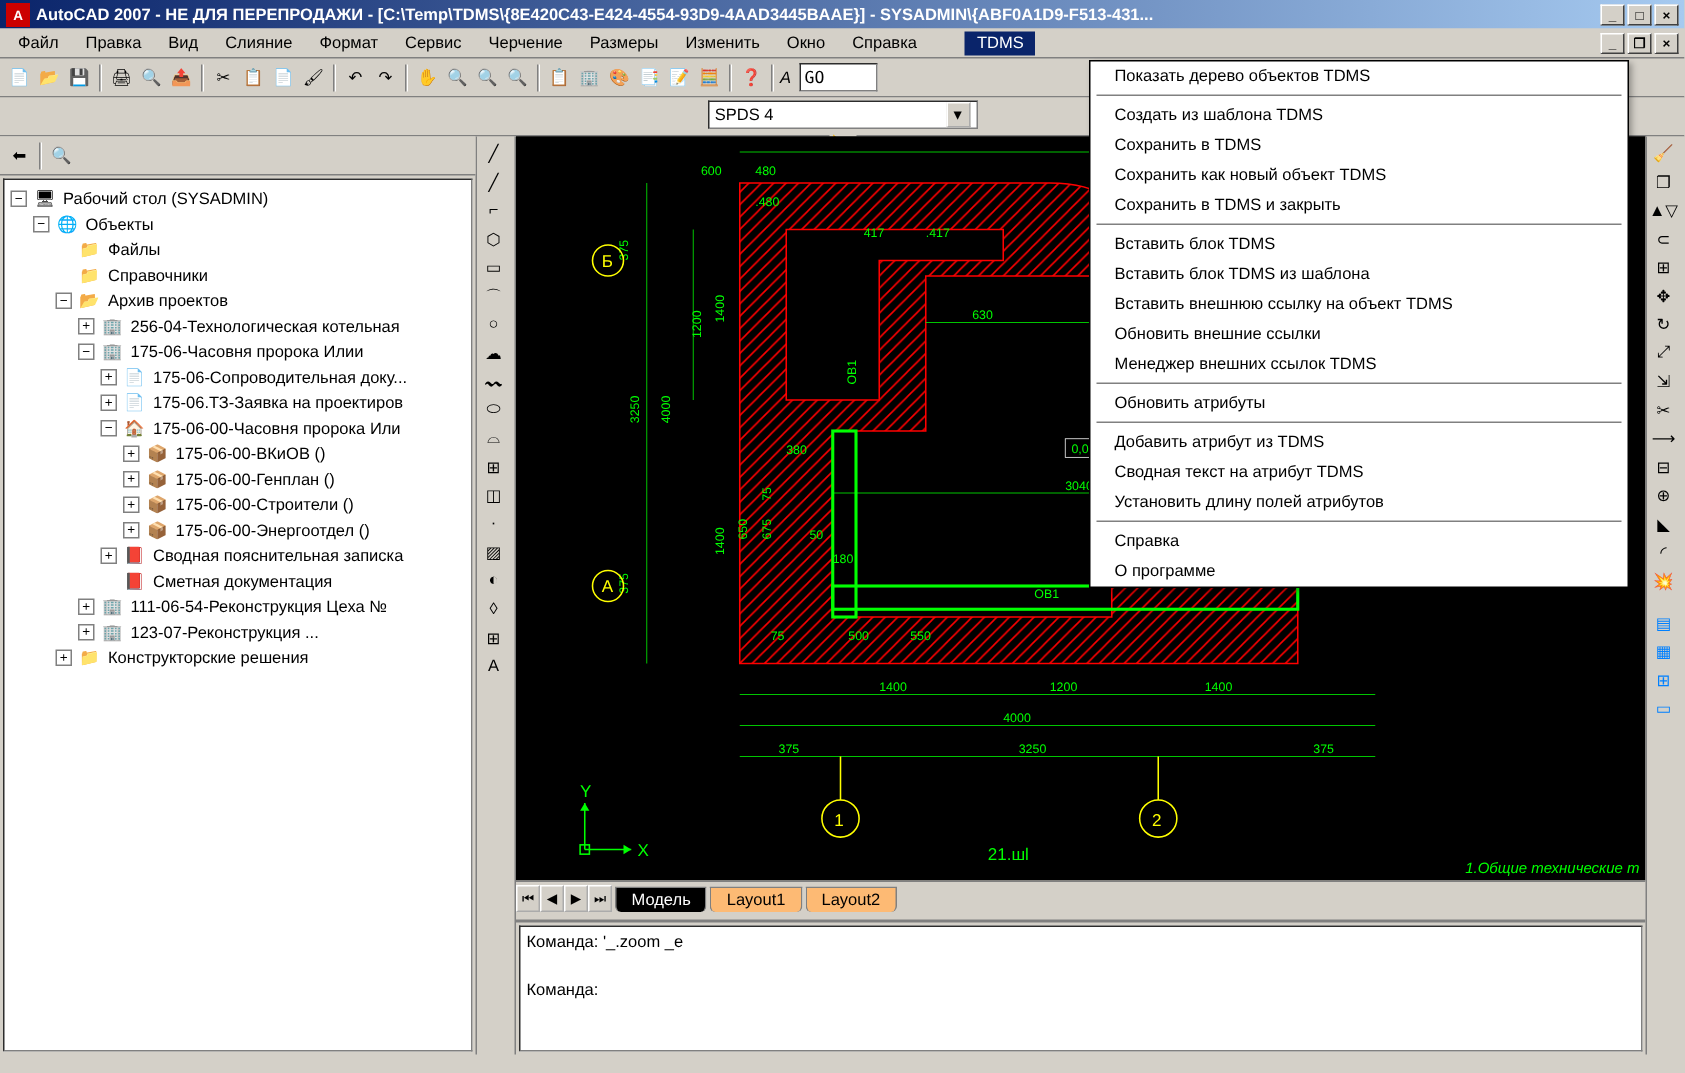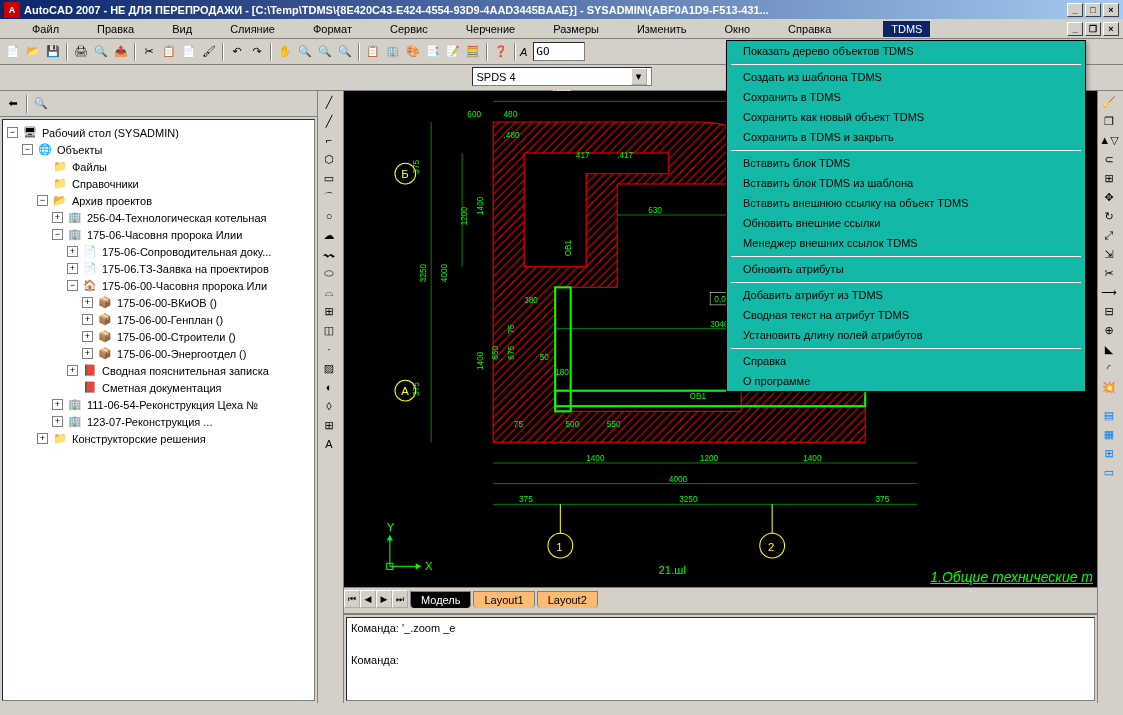--- a/index.html
+++ b/index.html
@@ -2,21 +2,21 @@
 <html><head>
 <meta charset="utf-8">
 <style>
 * { box-sizing: border-box; margin: 0; padding: 0; font-family: Tahoma, Arial, sans-serif; font-size: 11px; }
 body { background: #d4d0c8; width: 1123px; height: 715px; overflow: hidden; position: relative; }
 .titlebar { background: linear-gradient(to right, #0a246a, #a6caf0); color: white; height: 19px; display: flex; align-items: center; padding: 0 4px; font-weight: bold; }
 .titlebar .icon { width: 16px; height: 16px; background: #c00; margin-right: 4px; display: inline-flex; align-items: center; justify-content: center; color: #fff; font-size: 9px; font-weight: bold; }
 .win-btns { margin-left: auto; display: flex; gap: 2px; }
 .win-btn { width: 16px; height: 14px; background: #d4d0c8; border: 1px solid #fff; border-right-color: #404040; border-bottom-color: #404040; display: flex; align-items: center; justify-content: center; color: #000; font-size: 9px; font-weight: bold; }
 .menubar { background: #d4d0c8; height: 20px; display: flex; align-items: center; padding: 0 4px; gap: 2px; border-bottom: 1px solid #808080; position: relative; }
-.menubar .menu-item { padding: 2px 8px; cursor: default; margin-left: 20px; }
+.menubar .menu-item { padding: 2px 8px; cursor: default; }
 .menubar .menu-item.active { background: #0a246a; color: white; }
 .menubar .mdi-btns { margin-left: auto; display: flex; gap: 2px; }
 .toolbar { background: #d4d0c8; padding: 2px 4px; display: flex; align-items: center; gap: 2px; border-bottom: 1px solid #808080; height: 26px; }
 .toolbar.row2 { height: 26px; flex-direction: column; }
 .tool-btn { width: 18px; height: 18px; background: #d4d0c8; border: 1px solid transparent; display: flex; align-items: center; justify-content: center; }
 .tool-sep { width: 2px; height: 18px; border-left: 1px solid #808080; border-right: 1px solid #fff; margin: 0 2px; }
 .combo { height: 21px; background: white; border: 1px inset #808080; display: flex; align-items: center; padding: 0 4px; }
 .combo .arrow { margin-left: auto; background: #d4d0c8; width: 16px; height: 17px; border: 1px outset #fff; display: flex; align-items: center; justify-content: center; }
 .main-area { display: flex; height: 612px; }
 .tree-panel { width: 318px; background: #d4d0c8; border-right: 1px solid #808080; display: flex; flex-direction: column; }
@@ -33,26 +33,26 @@
 .drawing-tools-left { width: 26px; background: #d4d0c8; border-right: 1px solid #808080; display: flex; flex-direction: column; padding: 2px; gap: 1px; position: absolute; left: 0; top: 0; bottom: 0; }
 .drawing-tools-right { width: 26px; background: #d4d0c8; border-left: 1px solid #808080; display: flex; flex-direction: column; padding: 2px; gap: 1px; position: absolute; right: 0; top: 0; bottom: 0; }
 .canvas-wrap { position: absolute; left: 26px; right: 26px; top: 0; bottom: 116px; background: black; }
 .canvas { width: 100%; height: 100%; background: black; position: relative; overflow: hidden; }
 .tabs-row { position: absolute; left: 26px; right: 26px; bottom: 93px; height: 23px; background: #d4d0c8; display: flex; align-items: center; border-top: 1px solid #808080; }
 .tab-btn { width: 16px; height: 18px; background: #d4d0c8; border: 1px outset #fff; display: flex; align-items: center; justify-content: center; font-size: 9px; }
 .tab { padding: 2px 10px; background: #fdba74; border: 1px solid #808080; border-bottom: none; margin-left: 2px; border-radius: 0 0 4px 4px; }
 .tab.active { background: #000; color: white; }
 .cmd-area { position: absolute; left: 26px; right: 26px; bottom: 0; height: 90px; background: #d4d0c8; border-top: 2px solid #808080; display: flex; flex-direction: column; }
 .cmd-text { flex: 1; background: white; border: 1px inset #808080; margin: 2px; padding: 4px; font-family: 'Courier New', monospace; font-size: 14px; }
-.tdms-menu { position: absolute; top: 40px; left: 726px; width: 360px; background: #14b8a6; border: 1px solid #000; box-shadow: 2px 2px 4px rgba(0,0,0,0.3); z-index: 1000; }
+.tdms-menu { position: absolute; top: 40px; left: 726px; width: 360px; background: #ffffff; border: 1px solid #000; box-shadow: 2px 2px 4px rgba(0,0,0,0.3); z-index: 1000; }
 .tdms-menu .menu-row { padding: 4px 16px; cursor: default; }
 .tdms-menu .menu-sep { height: 1px; border-top: 1px solid #808080; border-bottom: 1px solid #fff; margin: 2px 4px; }
 .right-input { width: 52px; background: white; border: 1px inset #808080; padding: 2px; margin-left: 4px; font-family: monospace; }
 .dim-text { fill: #00ff00; font-size: 8px; font-family: Arial; }
-.footer-text { position: absolute; right: 4px; bottom: 2px; color: #00ff00; font-style: italic; font-size: 14px; text-decoration: underline; }
+.footer-text { position: absolute; right: 4px; bottom: 2px; color: #00ff00; font-style: italic; font-size: 10px; }
 </style>
 </head>
 <body>
 
 <div class="titlebar">
   <span class="icon">A</span>
   <span>AutoCAD 2007 - НЕ ДЛЯ ПЕРЕПРОДАЖИ - [C:\Temp\TDMS\{8E420C43-E424-4554-93D9-4AAD3445BAAE}] - SYSADMIN\{ABF0A1D9-F513-431...</span>
   <div class="win-btns">
     <div class="win-btn">_</div>
     <div class="win-btn">□</div>

